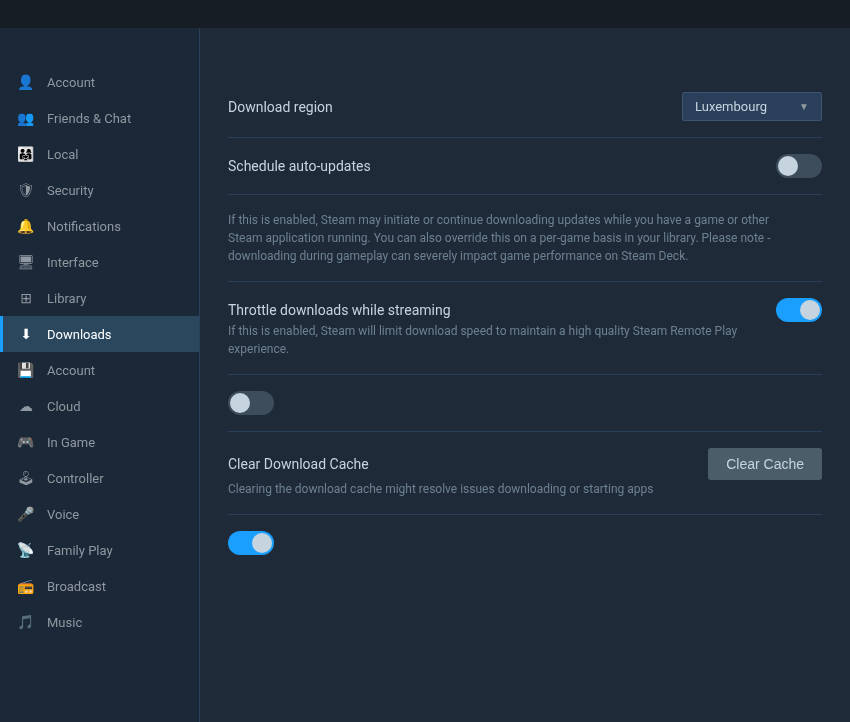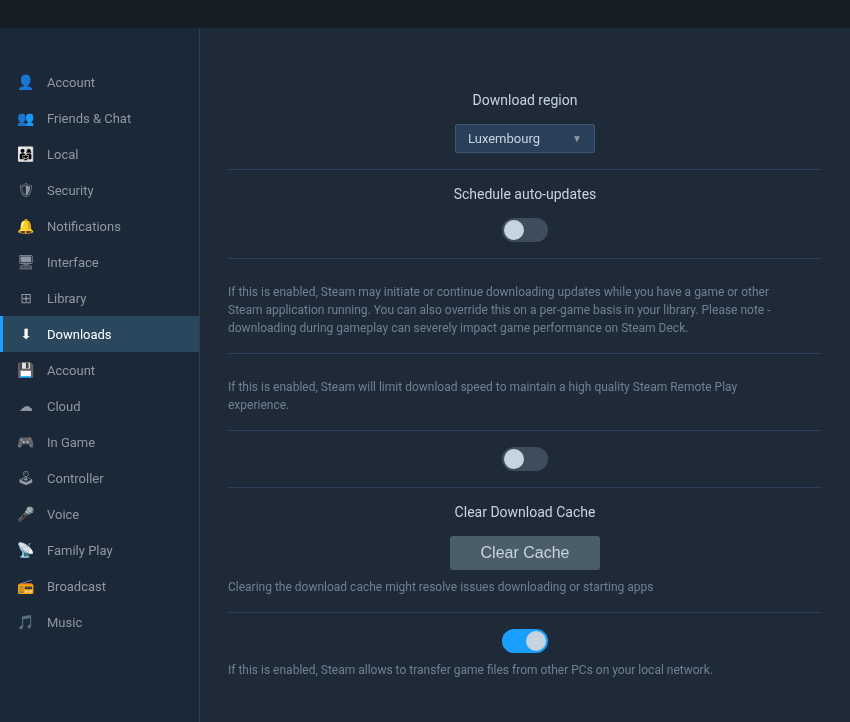--- a/index.html
+++ b/index.html
@@ -104,31 +104,30 @@
       border-bottom: 1px solid #2a3f5a;
     }
     .setting-row:last-child {
       border-bottom: none;
     }
     .setting-main {
       display: flex;
       align-items: center;
       justify-content: space-between;
       gap: 16px;
-      flex-direction: column;
     }
     .setting-label {
       font-size: 14px;
       color: #c6d4df;
       font-weight: 400;
     }
     .setting-description {
       font-size: 12px;
       color: #6e8191;
-      margin-top: 8px;
+      margin-top: 0;
       line-height: 1.5;
       max-width: 560px;
     }
     .toggle-track {
       width: 46px;
       height: 24px;
       border-radius: 12px;
       background: #3d4d5c;
       position: relative;
       cursor: pointer;
@@ -170,22 +169,22 @@
       font-size: 10px;
       color: #8f98a0;
     }
 
     
     .btn-clear {
       background: #4c5d6a;
       border: none;
       border-radius: 3px;
       color: #c6d4df;
-      padding: 8px 31px;
-      font-size: 16px;
+      padding: 8px 18px;
+      font-size: 14px;
       cursor: pointer;
       flex-shrink: 0;
     }
 
     
     .content::-webkit-scrollbar { width: 6px; }
     .content::-webkit-scrollbar-track { background: #1e2a38; }
     .content::-webkit-scrollbar-thumb { background: #3d5570; border-radius: 3px; }
     .sidebar::-webkit-scrollbar { width: 4px; }
     .sidebar::-webkit-scrollbar-track { background: #1b2838; }
@@ -289,20 +288,26 @@
             <span class="setting-label">Schedule auto-updates</span>
             <div class="toggle-track">
               <div class="toggle-thumb"></div>
             </div>
           </div>
         </div>
         <div class="setting-row">
           <div class="setting-description">If this is enabled, Steam may initiate or continue downloading updates while you have a game or other Steam application running. You can also override this on a per-game basis in your library. Please note - downloading during gameplay can severely impact game performance on Steam Deck.</div>
         </div>
         <div class="setting-row">
+          <div class="setting-main">
+            <span class="setting-label">Throttle downloads while streaming</span>
+            <div class="toggle-track on">
+              <div class="toggle-thumb"></div>
+            </div>
+          </div>
           <div class="setting-description">If this is enabled, Steam will limit download speed to maintain a high quality Steam Remote Play experience.</div>
         </div>
         <div class="setting-row">
           <div class="setting-main">
             <div class="toggle-track">
               <div class="toggle-thumb"></div>
             </div>
           </div>
         </div>
         <div class="setting-row">
@@ -311,18 +316,17 @@
             <button class="btn-clear">Clear Cache</button>
           </div>
           <div class="setting-description">Clearing the download cache might resolve issues downloading or starting apps</div>
         </div>
         <div class="setting-row">
           <div class="setting-main">
             <div class="toggle-track on">
               <div class="toggle-thumb"></div>
             </div>
           </div>
-          <div class="setting-description">If this is enabled, Steam allows to transfer game files from other PCs on your local network.</div>
         </div>
       </div>
   </div>
 
 </div>
 
 </body></html>

